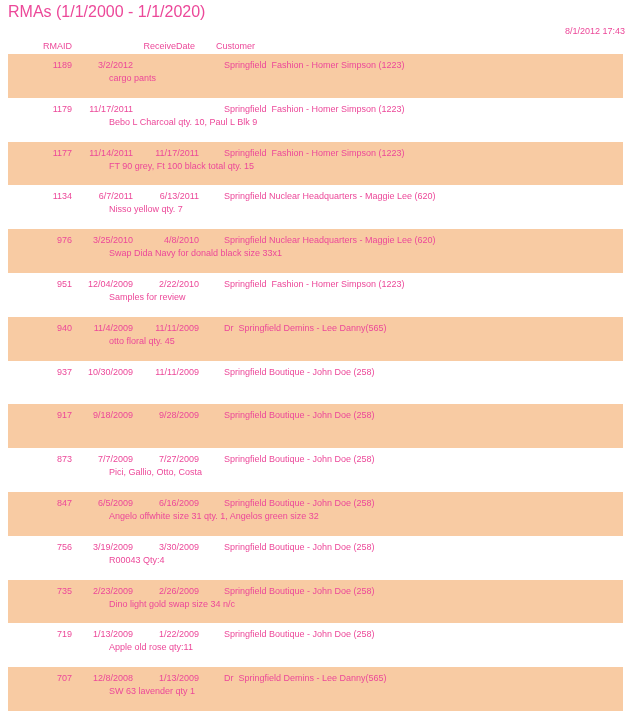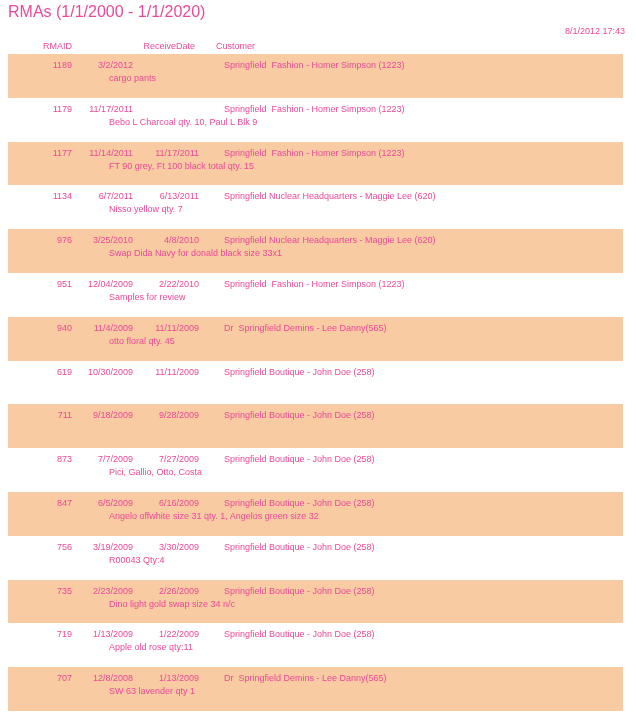--- a/index.html
+++ b/index.html
@@ -168,29 +168,29 @@
     <div class="band"></div>
     <span class="cell rmaid">940</span>
     <span class="cell issue">11/4/2009</span>
     <span class="cell receive">11/11/2009</span>
     <span class="cell customer">Dr  Springfield Demins - Lee Danny(565)</span>
     <div class="note">otto floral qty. 45</div>
   </div>
 
   <div class="row">
     <div class="band"></div>
-    <span class="cell rmaid">619</span>
+    <span class="cell rmaid">937</span>
     <span class="cell issue">10/30/2009</span>
     <span class="cell receive">11/11/2009</span>
     <span class="cell customer">Springfield Boutique - John Doe (258)</span>
   </div>
 
   <div class="row shaded">
     <div class="band"></div>
-    <span class="cell rmaid">711</span>
+    <span class="cell rmaid">917</span>
     <span class="cell issue">9/18/2009</span>
     <span class="cell receive">9/28/2009</span>
     <span class="cell customer">Springfield Boutique - John Doe (258)</span>
   </div>
 
   <div class="row">
     <div class="band"></div>
     <span class="cell rmaid">873</span>
     <span class="cell issue">7/7/2009</span>
     <span class="cell receive">7/27/2009</span>

